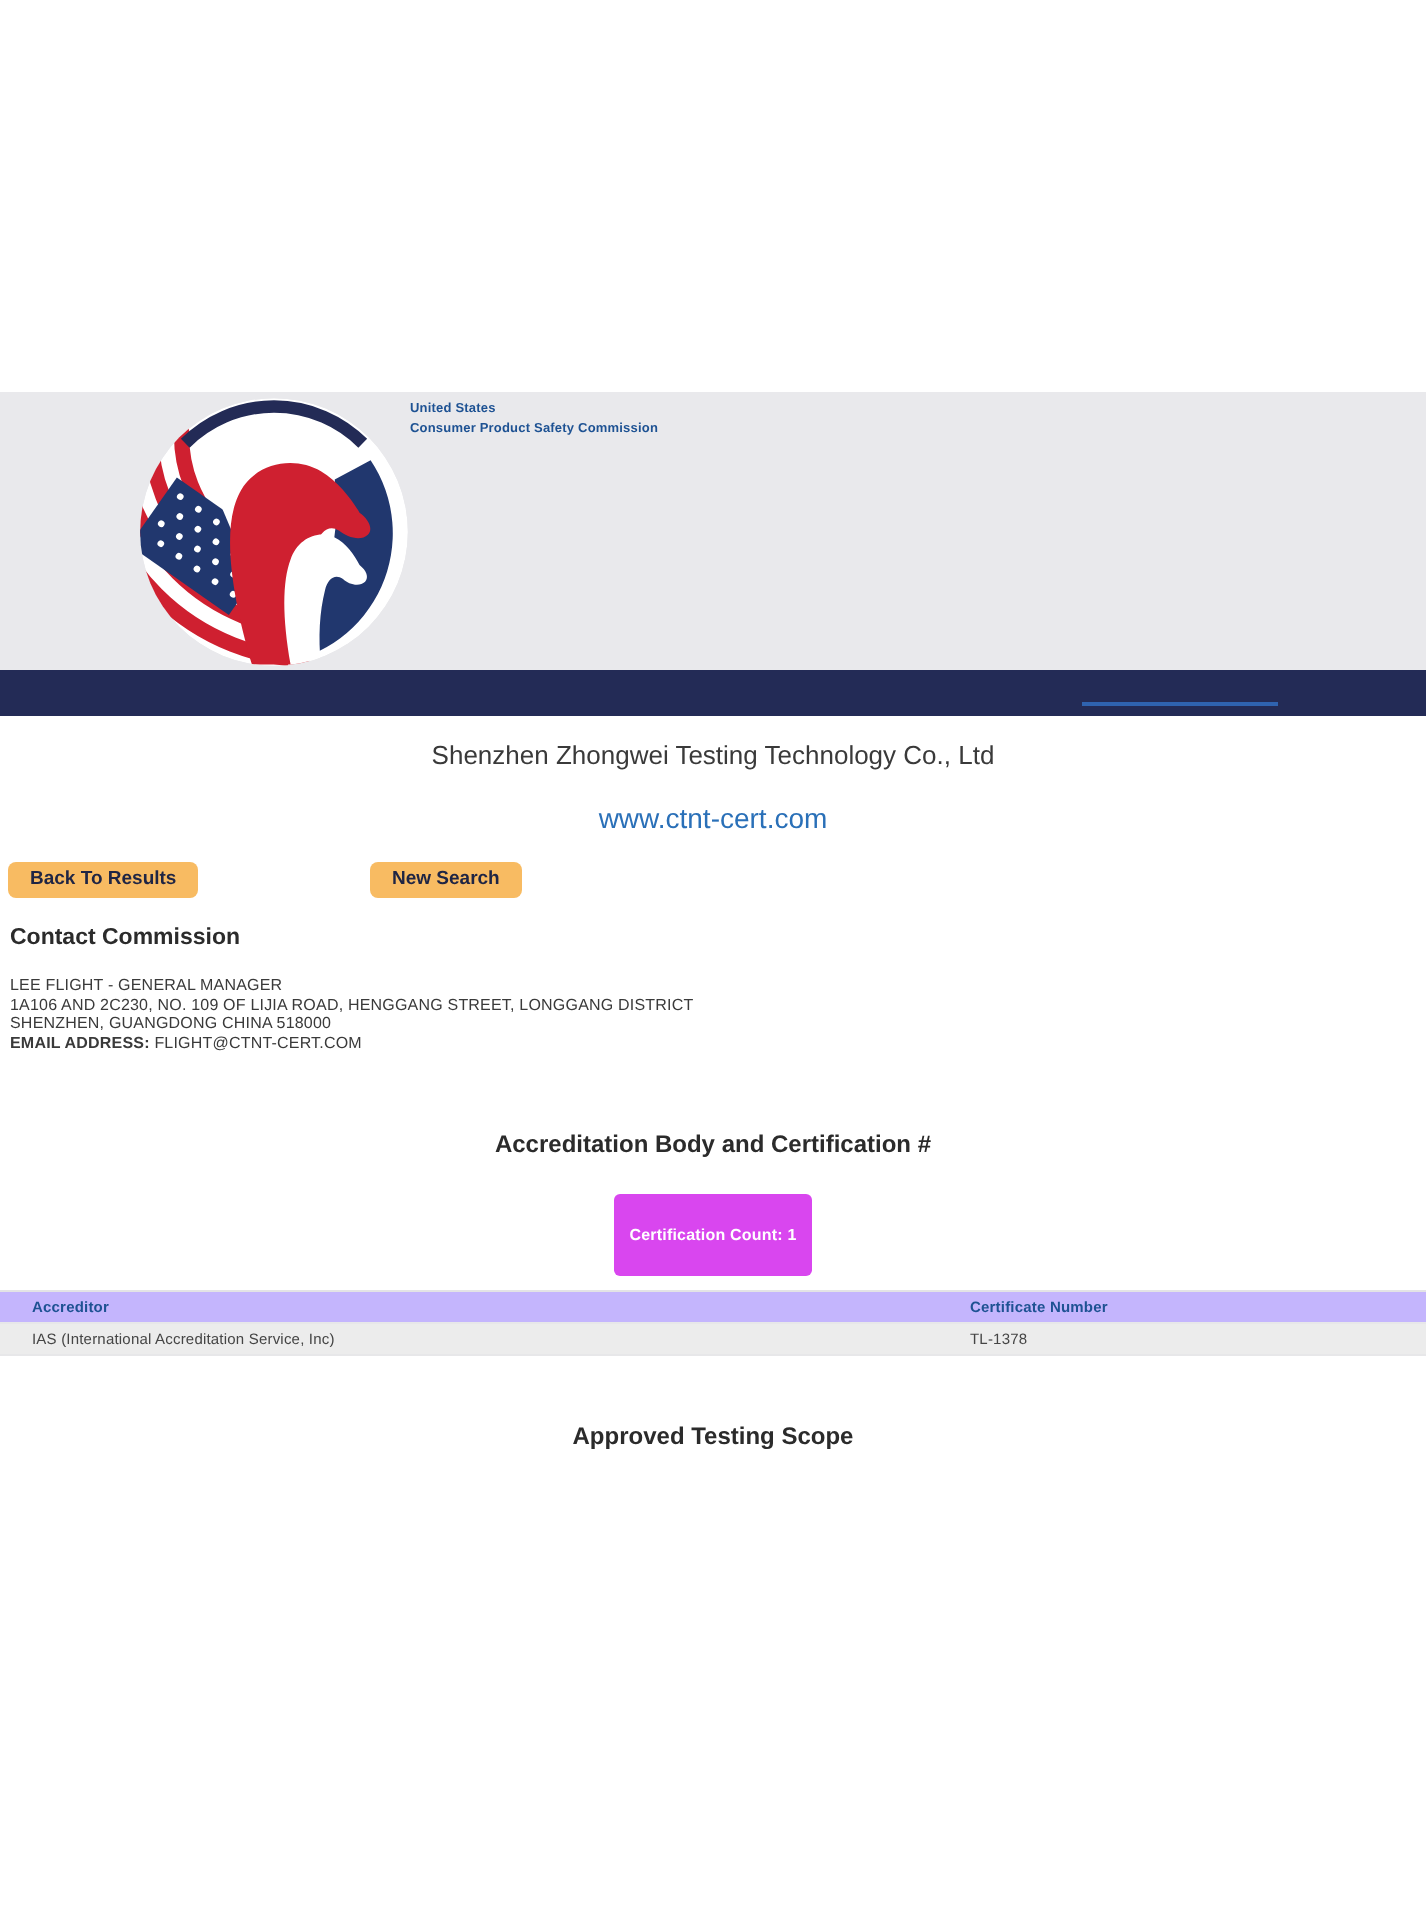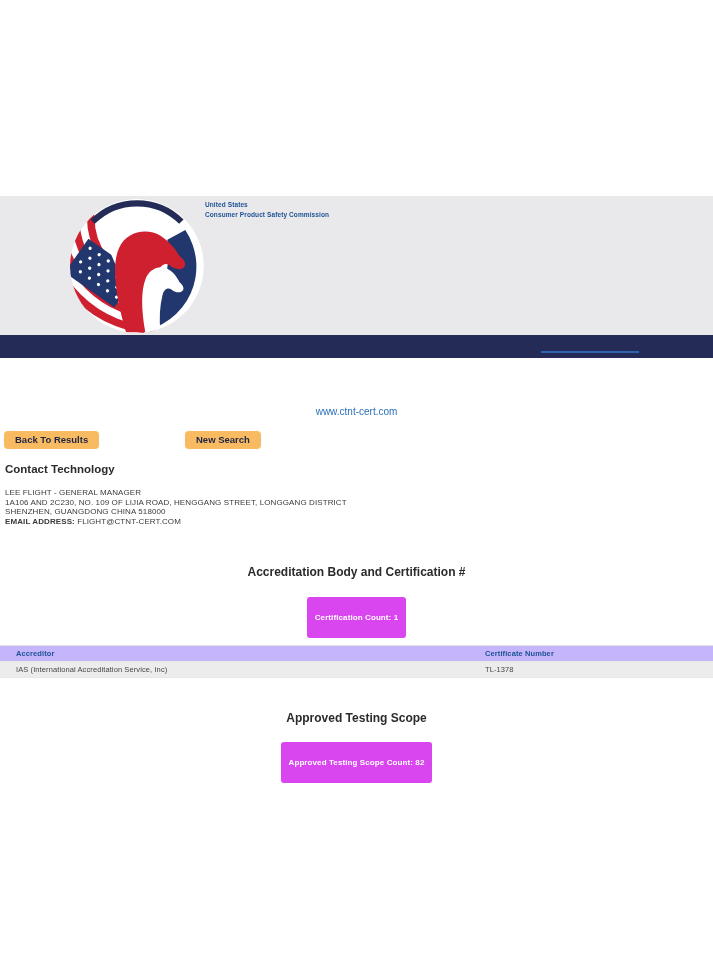--- a/index.html
+++ b/index.html
@@ -33,21 +33,21 @@
   }
 
   
   .lab-title {
     position:absolute; left:0; top:370px; width:713px; text-align:center;
     font-size:13px; color:#3a3a3a;
   }
   .lab-link-row {
     position:absolute; left:0; top:401px; width:713px; text-align:center;
   }
-  .lab-link { font-size:10px; color:#2a70b8; text-decoration:none; cursor:pointer; }
+  .lab-link { font-size:14px; color:#2a70b8; text-decoration:none; cursor:pointer; }
 
   
   .btn {
     position:absolute; top:431px; height:18px;
     background:#f8bb62; color:#1f2544;
     border:none; border-radius:4px;
     font-family:"Liberation Sans", sans-serif;
     font-size:9.5px; font-weight:bold;
     padding:0 11px; cursor:pointer; line-height:18px;
   }
@@ -160,28 +160,29 @@
     <div class="agency-text">
       <div>United States</div>
       <div>Consumer Product Safety Commission</div>
     </div>
   </div>
 
   <div class="navybar">
     <div class="nav-underline"></div>
   </div>
 
+  <div class="lab-title">Shenzhen Zhongwei Testing Technology Co., Ltd</div>
   <div class="lab-link-row">
     <a class="lab-link">www.ctnt-cert.com</a>
   </div>
 
   <button class="btn btn-back">Back To Results</button>
   <button class="btn btn-new">New Search</button>
 
-  <div class="contact-heading">Contact Technology</div>
+  <div class="contact-heading">Contact Commission</div>
   <div class="contact-block">
     <div>LEE FLIGHT - GENERAL MANAGER</div>
     <div>1A106 AND 2C230, NO. 109 OF LIJIA ROAD, HENGGANG STREET, LONGGANG DISTRICT</div>
     <div>SHENZHEN, GUANGDONG CHINA 518000</div>
     <div><span class="b">EMAIL ADDRESS:</span> <span>FLIGHT@CTNT-CERT.COM</span></div>
   </div>
 
   <div class="section-heading h-accred">Accreditation Body and Certification #</div>
   <div class="badge-row badge-row-1">
     <span class="badge">Certification Count: 1</span>
@@ -202,17 +203,14 @@
       <tbody>
         <tr>
           <td>IAS (International Accreditation Service, Inc)</td>
           <td>TL-1378</td>
         </tr>
       </tbody>
     </table>
   </div>
 
   <div class="section-heading h-scope">Approved Testing Scope</div>
-  <div class="badge-row badge-row-2">
-    <span class="badge">Approved Testing Scope Count: 82</span>
-  </div>
 
 </div>
 
 </body></html>

